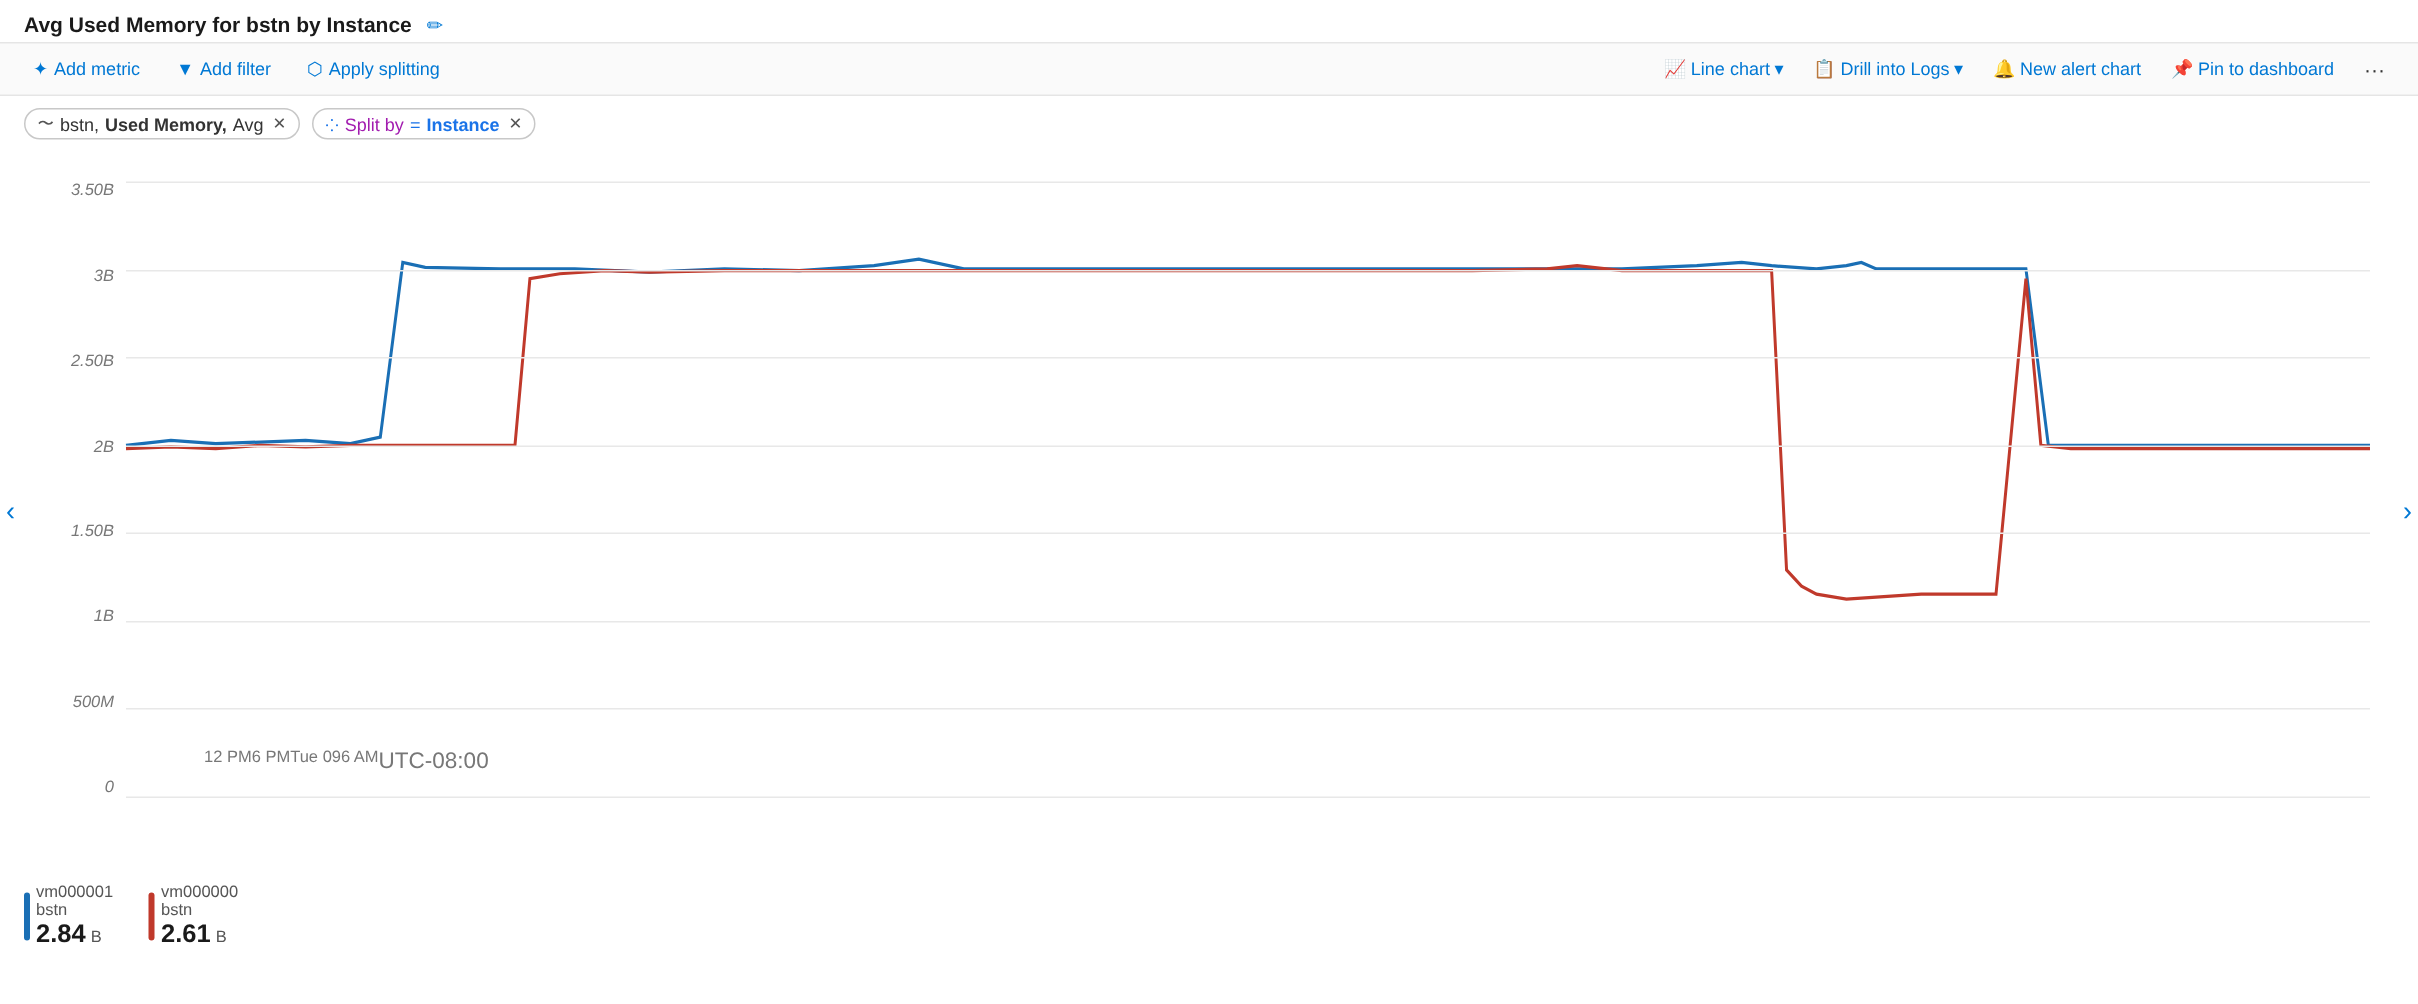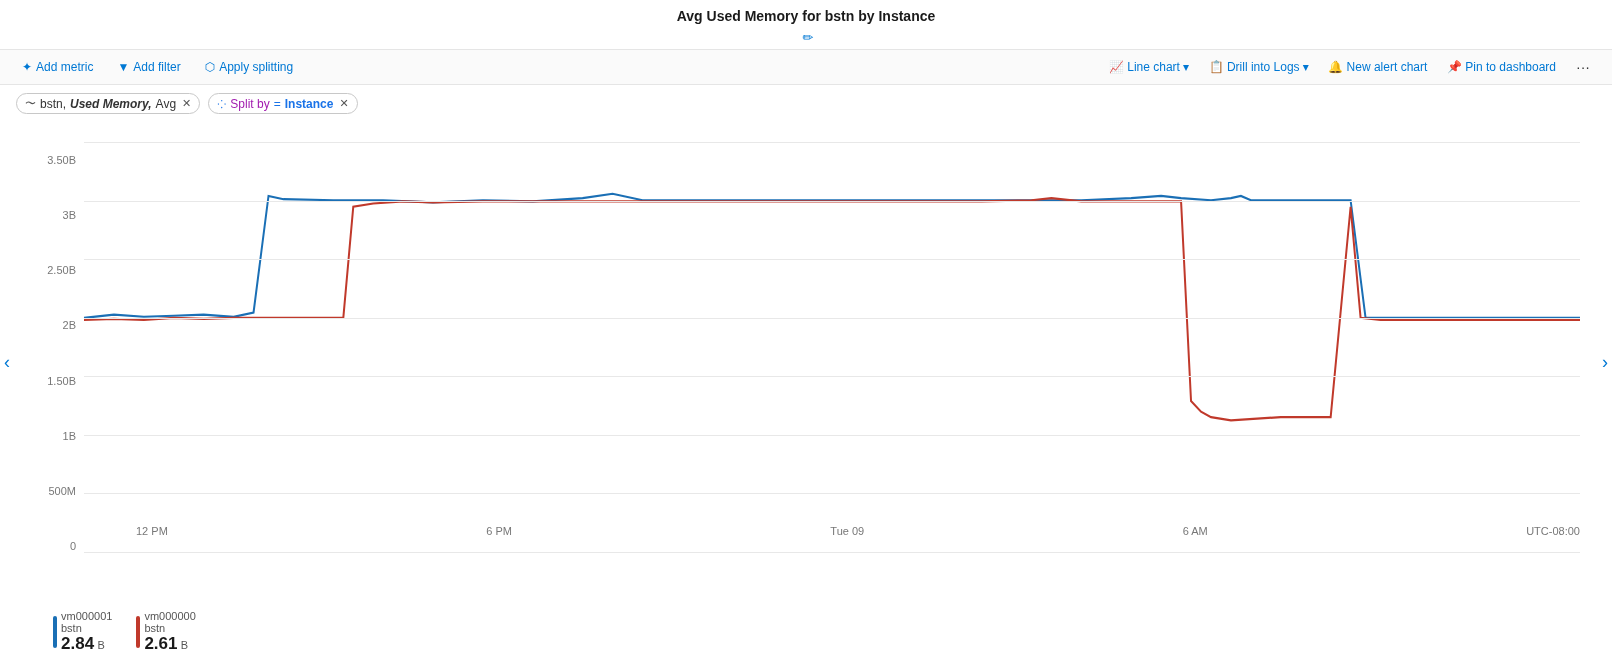--- a/index.html
+++ b/index.html
@@ -1,54 +1,54 @@
 <!DOCTYPE html>
 <html><head>
   <meta charset="utf-8">
   <style>
     * { box-sizing: border-box; margin: 0; padding: 0; }
     body { font-family: 'Segoe UI', Arial, sans-serif; font-size: 12px; color: #333; background: #fff; overflow: hidden; }
 
-    .header { padding: 8px 16px 4px 16px; display: flex; align-items: center; gap: 6px; flex-direction: column; }
+    .header { padding: 8px 16px 4px 16px; display: flex; align-items: center; gap: 6px; }
     .header-title { font-size: 14px; font-weight: 600; color: #1a1a1a; }
     .edit-icon { color: #0078d4; cursor: pointer; font-size: 13px; margin-left: 4px; }
 
     .toolbar { padding: 6px 16px; display: flex; align-items: center; border-bottom: 1px solid #e5e5e5; border-top: 1px solid #e5e5e5; background: #fafafa; }
     .toolbar-left { display: flex; align-items: center; gap: 12px; flex: 1; }
     .toolbar-right { display: flex; align-items: center; gap: 8px; }
     .toolbar-btn { display: flex; align-items: center; gap: 4px; color: #0078d4; cursor: pointer; font-size: 12px; padding: 3px 6px; border: none; background: none; }
     .dropdown-btn { display: flex; align-items: center; gap: 3px; color: #0078d4; cursor: pointer; font-size: 12px; padding: 3px 6px; border: none; background: none; }
     .more-btn { color: #333; font-size: 14px; cursor: pointer; padding: 3px 6px; border: none; background: none; }
 
     .pill-row { padding: 8px 16px; display: flex; align-items: center; gap: 8px; }
     .pill { display: flex; align-items: center; gap: 4px; border: 1px solid #c8c8c8; border-radius: 12px; padding: 2px 8px; font-size: 12px; background: #fff; cursor: pointer; }
     .pill .close-x { color: #555; font-size: 11px; cursor: pointer; margin-left: 2px; }
-    .pill-metric .bold { font-weight: 700; font-style: italic; }
+    .pill-metric .bold { font-weight: 700; }
     .pill-split { color: #1a73e8; }
     .pill-split .split-label { color: #a21caf; }
 
     .chart-container { position: relative; width: 100%; height: 480px; padding: 0 32px 0 32px; }
     .chart-inner { position: relative; width: 100%; height: 100%; }
 
-    .y-axis { position: absolute; left: 0; top: 32px; bottom: 50px; width: 52px; display: flex; flex-direction: column; justify-content: space-between; align-items: flex-end; padding-right: 8px; }
+    .y-axis { position: absolute; left: 0; top: 20px; bottom: 50px; width: 52px; display: flex; flex-direction: column; justify-content: space-between; align-items: flex-end; padding-right: 8px; font-style: italic; }
     .y-label { font-size: 11px; color: #777; }
 
     .chart-area { position: absolute; left: 52px; right: 0; top: 20px; bottom: 50px; border-left: none; }
     .grid-lines { position: absolute; top: 0; left: 0; right: 0; bottom: 0; }
     .grid-line { position: absolute; left: 0; right: 0; height: 1px; background: #e8e8e8; }
 
-    .x-axis { position: absolute; bottom: 15px; left: 52px; right: 0; display: flex; justify-content: space-between; }
+    .x-axis { position: absolute; bottom: 15px; left: 52px; right: 13px; display: flex; }
     .x-label { font-size: 11px; color: #777; }
-    .x-label-right { font-size: 11px; color: #777; text-align: right; }
+    .x-label-right { font-size: 15px; color: #777; text-align: right; }
 
     .nav-arrow { position: absolute; top: 50%; transform: translateY(-50%); font-size: 18px; color: #0078d4; cursor: pointer; z-index: 10; }
     .nav-arrow-left { left: 4px; }
     .nav-arrow-right { right: 4px; }
 
-    .legend { padding: 8px 16px; display: flex; gap: 24px; margin-left: 37px; }
+    .legend { padding: 8px 16px; display: flex; gap: 24px; }
     .legend-item { display: flex; align-items: center; gap: 4px; }
     .legend-color { width: 4px; height: 32px; border-radius: 2px; }
     .legend-color-blue { background: #1a6fb5; }
     .legend-color-red { background: #c0392b; }
     .legend-text { font-size: 11px; color: #555; }
     .legend-value { font-size: 17px; font-weight: 600; color: #1a1a1a; }
     .legend-unit { font-size: 11px; color: #555; }
 
     svg.chart-svg { width: 100%; height: 100%; overflow: visible; }
   </style>

